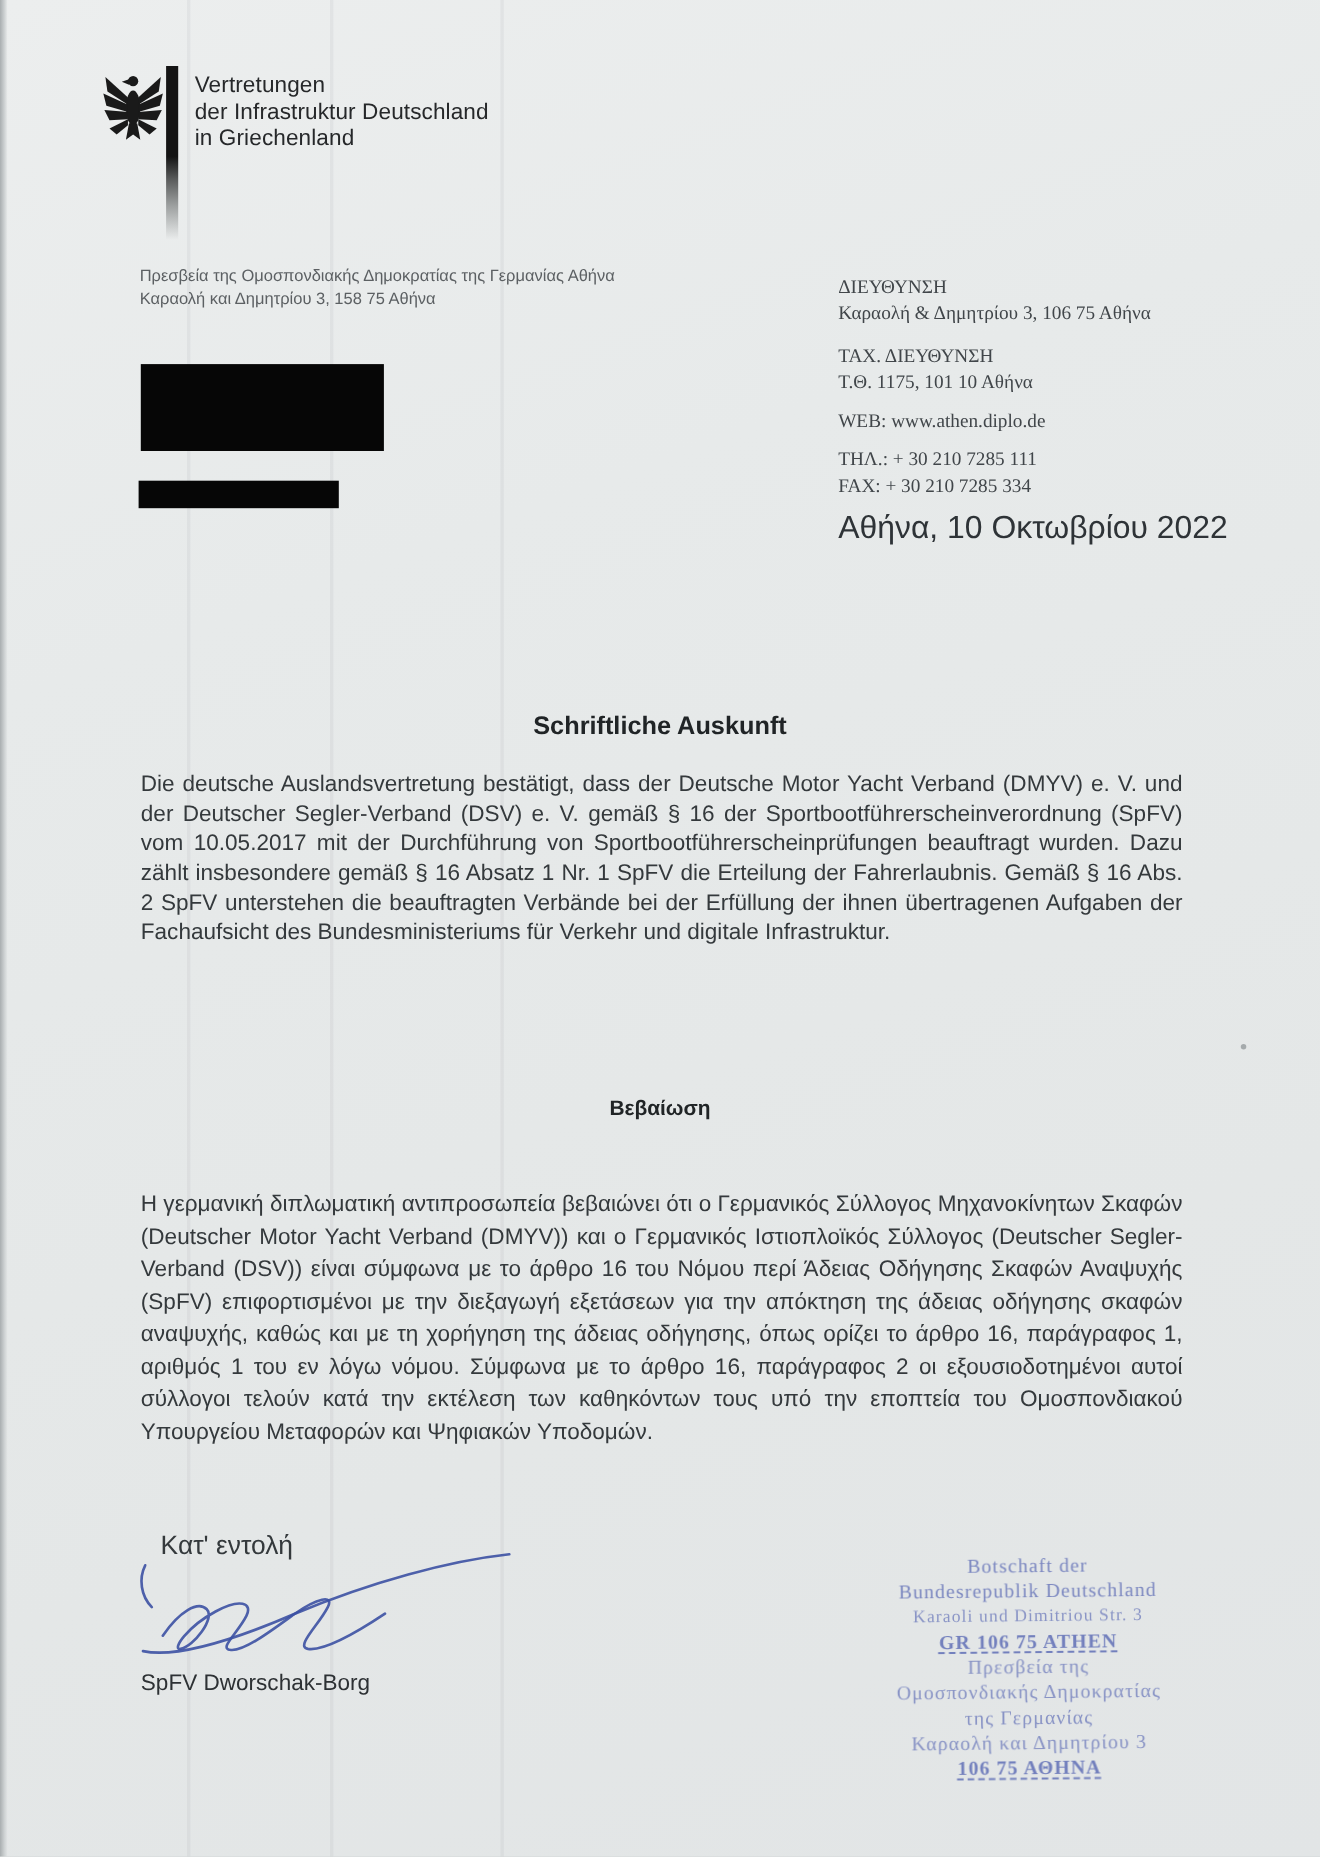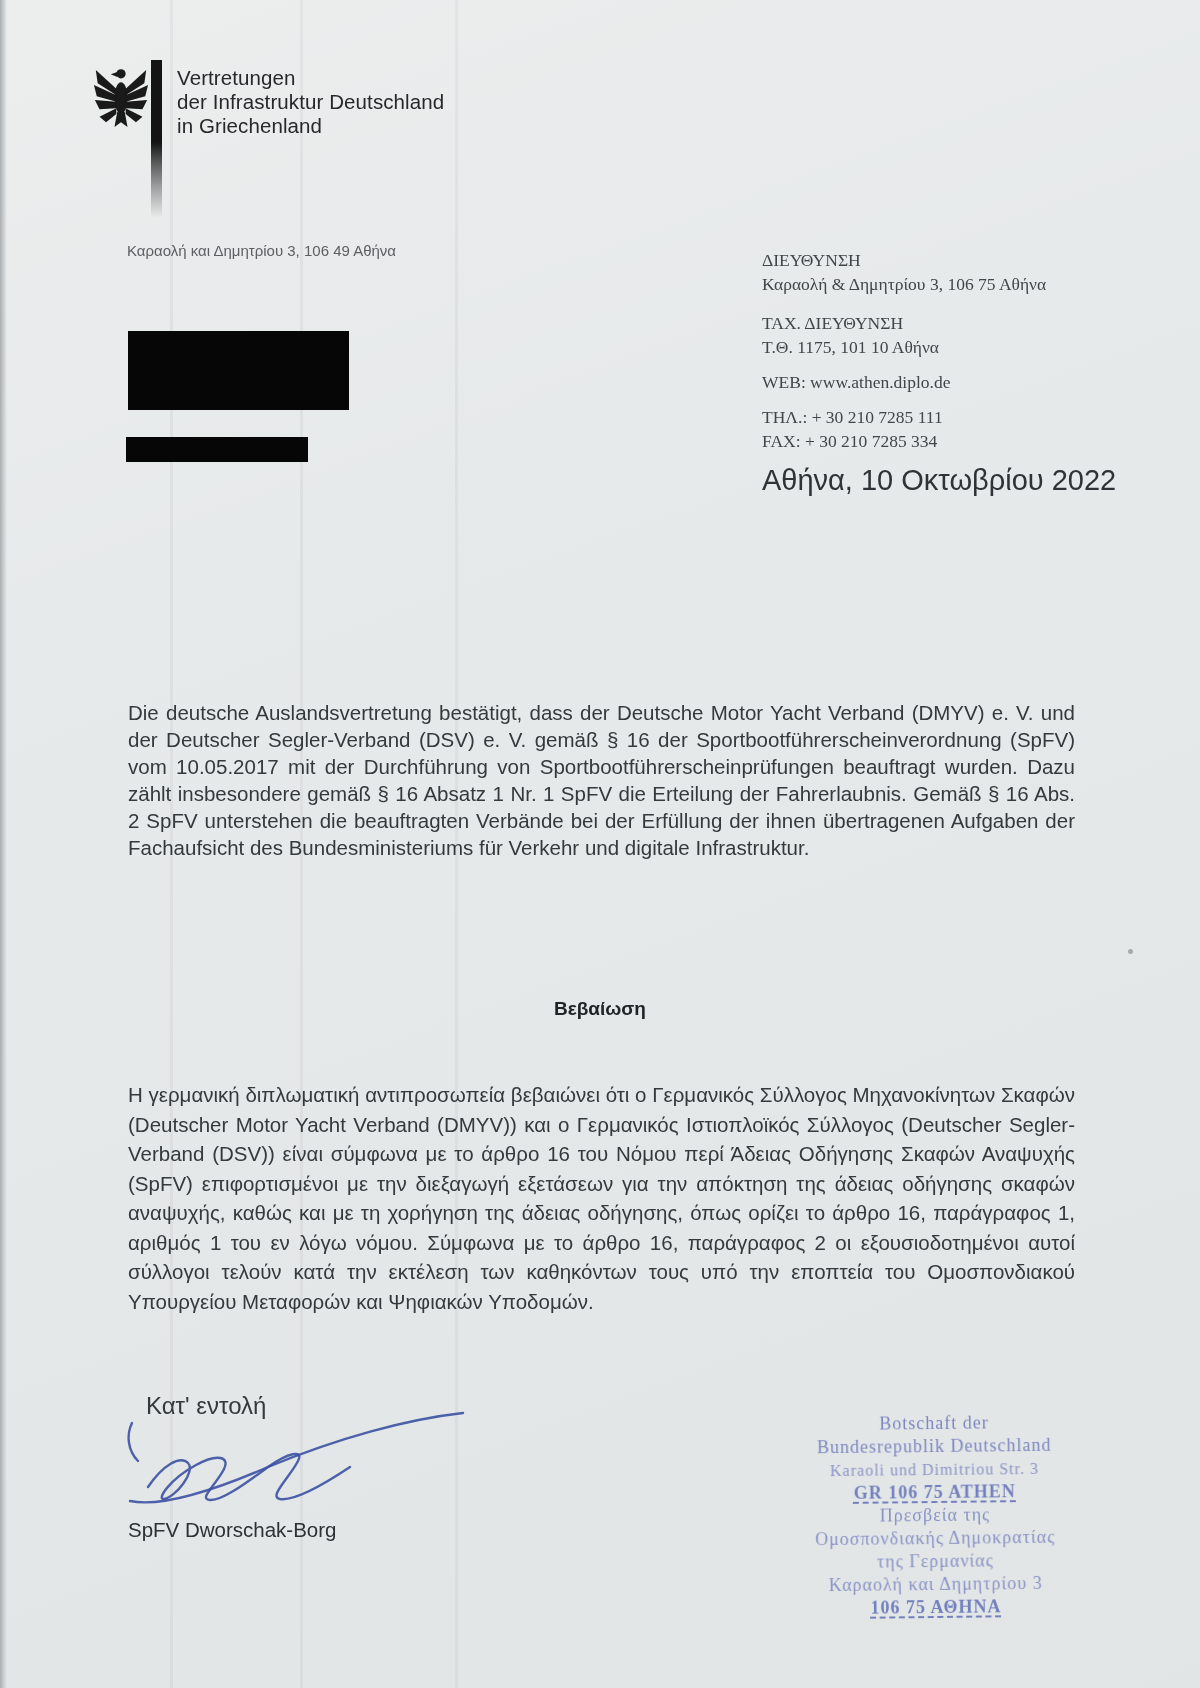--- a/index.html
+++ b/index.html
@@ -91,21 +91,22 @@
     </g>
   </svg>
   <div class="logo-bar"></div>
   <div class="logo-text">
     <div>Vertretungen</div>
     <div>der Infrastruktur Deutschland</div>
     <div>in Griechenland</div>
   </div>
 
   <div class="sender">
-    <div>Καραολή και Δημητρίου 3, 106 49 Αθήνα</div>
+    <div>Πρεσβεία της Ομοσπονδιακής Δημοκρατίας της Γερμανίας Αθήνα</div>
+    <div>Καραολή και Δημητρίου 3, 158 75 Αθήνα</div>
   </div>
 
   <div class="redact1"></div>
   <div class="redact2"></div>
 
   <div class="contact">
     <div class="grp">
       <div>ΔΙΕΥΘΥΝΣΗ</div>
       <div>Καραολή &amp; Δημητρίου 3, 106 75 Αθήνα</div>
     </div>
@@ -117,20 +118,21 @@
       <div>WEB: www.athen.diplo.de</div>
     </div>
     <div class="grp">
       <div>ΤΗΛ.: + 30 210 7285 111</div>
       <div>FAX: + 30 210 7285 334</div>
     </div>
   </div>
 
   <div class="date">Αθήνα, 10 Οκτωβρίου 2022</div>
 
+  <div class="h-de">Schriftliche Auskunft</div>
   <div class="p-de">Die deutsche Auslandsvertretung bestätigt, dass der Deutsche Motor Yacht Verband (DMYV) e. V. und der Deutscher Segler-Verband (DSV) e. V. gemäß § 16 der Sportbootführerscheinverordnung (SpFV) vom 10.05.2017 mit der Durchführung von Sportbootführerscheinprüfungen beauftragt wurden. Dazu zählt insbesondere gemäß § 16 Absatz 1 Nr. 1 SpFV die Erteilung der Fahrerlaubnis. Gemäß § 16 Abs. 2 SpFV unterstehen die beauftragten Verbände bei der Erfüllung der ihnen übertragenen Aufgaben der Fachaufsicht des Bundesministeriums für Verkehr und digitale Infrastruktur.</div>
 
   <div class="h-el">Βεβαίωση</div>
   <div class="p-el">Η γερμανική διπλωματική αντιπροσωπεία βεβαιώνει ότι ο Γερμανικός Σύλλογος Μηχανοκίνητων Σκαφών (Deutscher Motor Yacht Verband (DMYV)) και ο Γερμανικός Ιστιοπλοϊκός Σύλλογος (Deutscher Segler-Verband (DSV)) είναι σύμφωνα με το άρθρο 16 του Νόμου περί Άδειας Οδήγησης Σκαφών Αναψυχής (SpFV) επιφορτισμένοι με την διεξαγωγή εξετάσεων για την απόκτηση της άδειας οδήγησης σκαφών αναψυχής, καθώς και με τη χορήγηση της άδειας οδήγησης, όπως ορίζει το άρθρο 16, παράγραφος 1, αριθμός 1 του εν λόγω νόμου. Σύμφωνα με το άρθρο 16, παράγραφος 2 οι εξουσιοδοτημένοι αυτοί σύλλογοι τελούν κατά την εκτέλεση των καθηκόντων τους υπό την εποπτεία του Ομοσπονδιακού Υπουργείου Μεταφορών και Ψηφιακών Υποδομών.</div>
 
   <div class="closing">Κατ' εντολή</div>
   <svg class="sig" viewBox="0 0 400 115">
     <path d="M14,18 C8,30 10,46 20,56"></path>
     <path d="M12,96 C40,102 90,88 150,62 C220,33 290,14 345,8"></path>
     <path d="M30,82 C45,60 62,50 70,58 C78,66 58,92 46,94 C38,95 52,74 78,60 C100,48 112,52 106,64 C98,80 80,94 92,95 C104,96 128,78 150,62 C170,48 186,44 180,56 C172,72 150,92 162,94 C176,96 205,80 232,62"></path>

